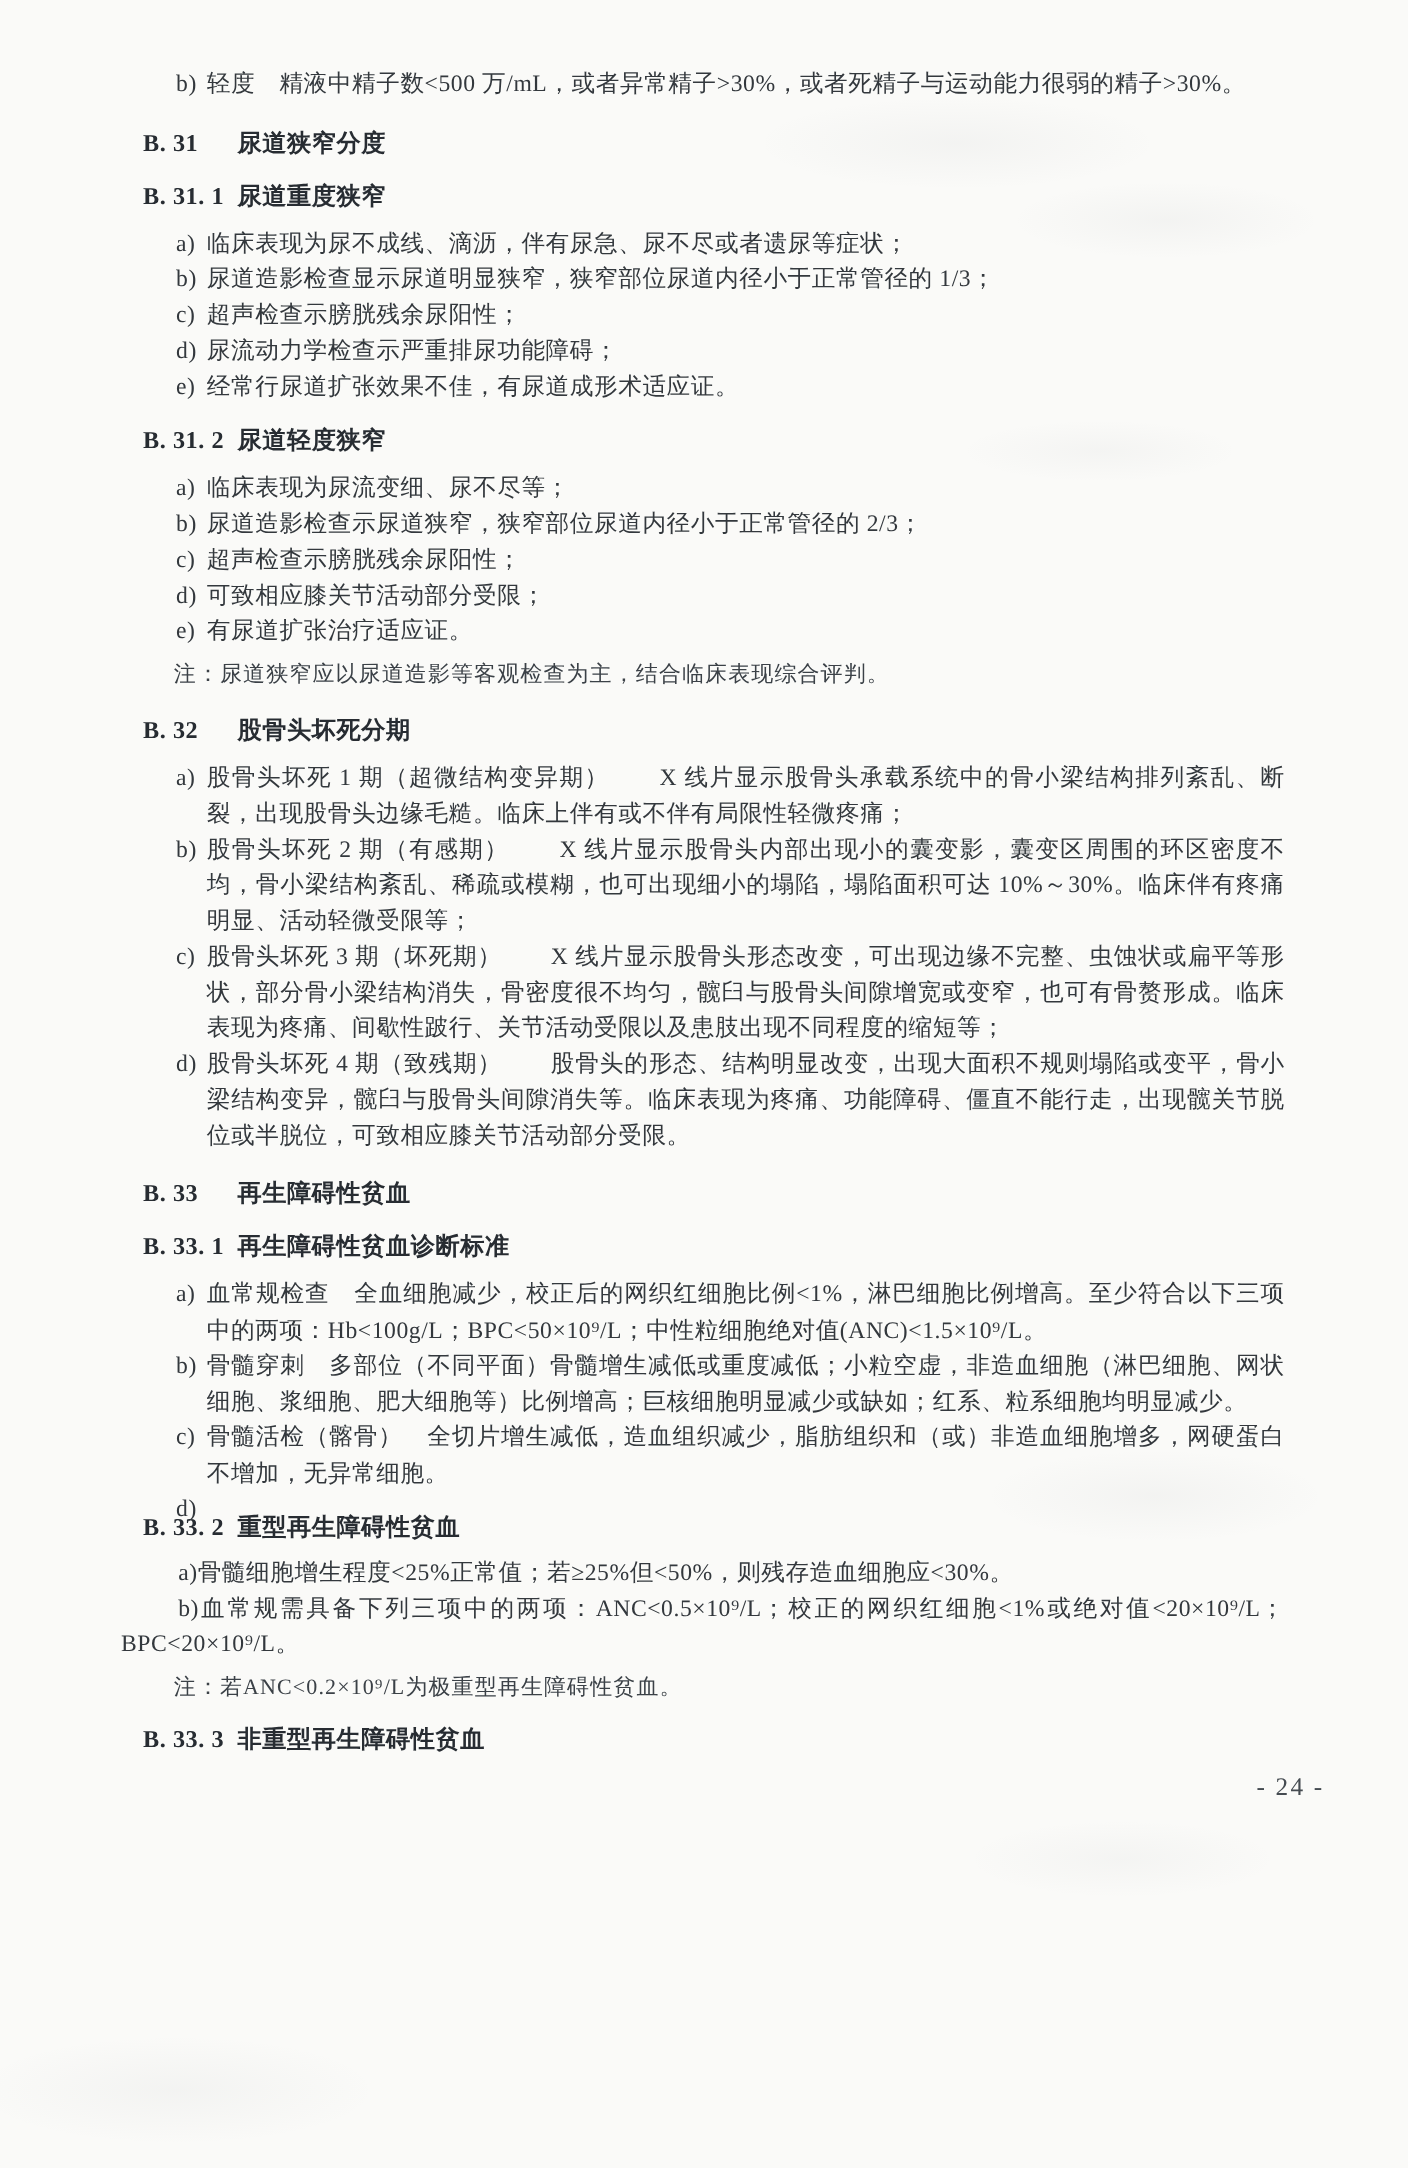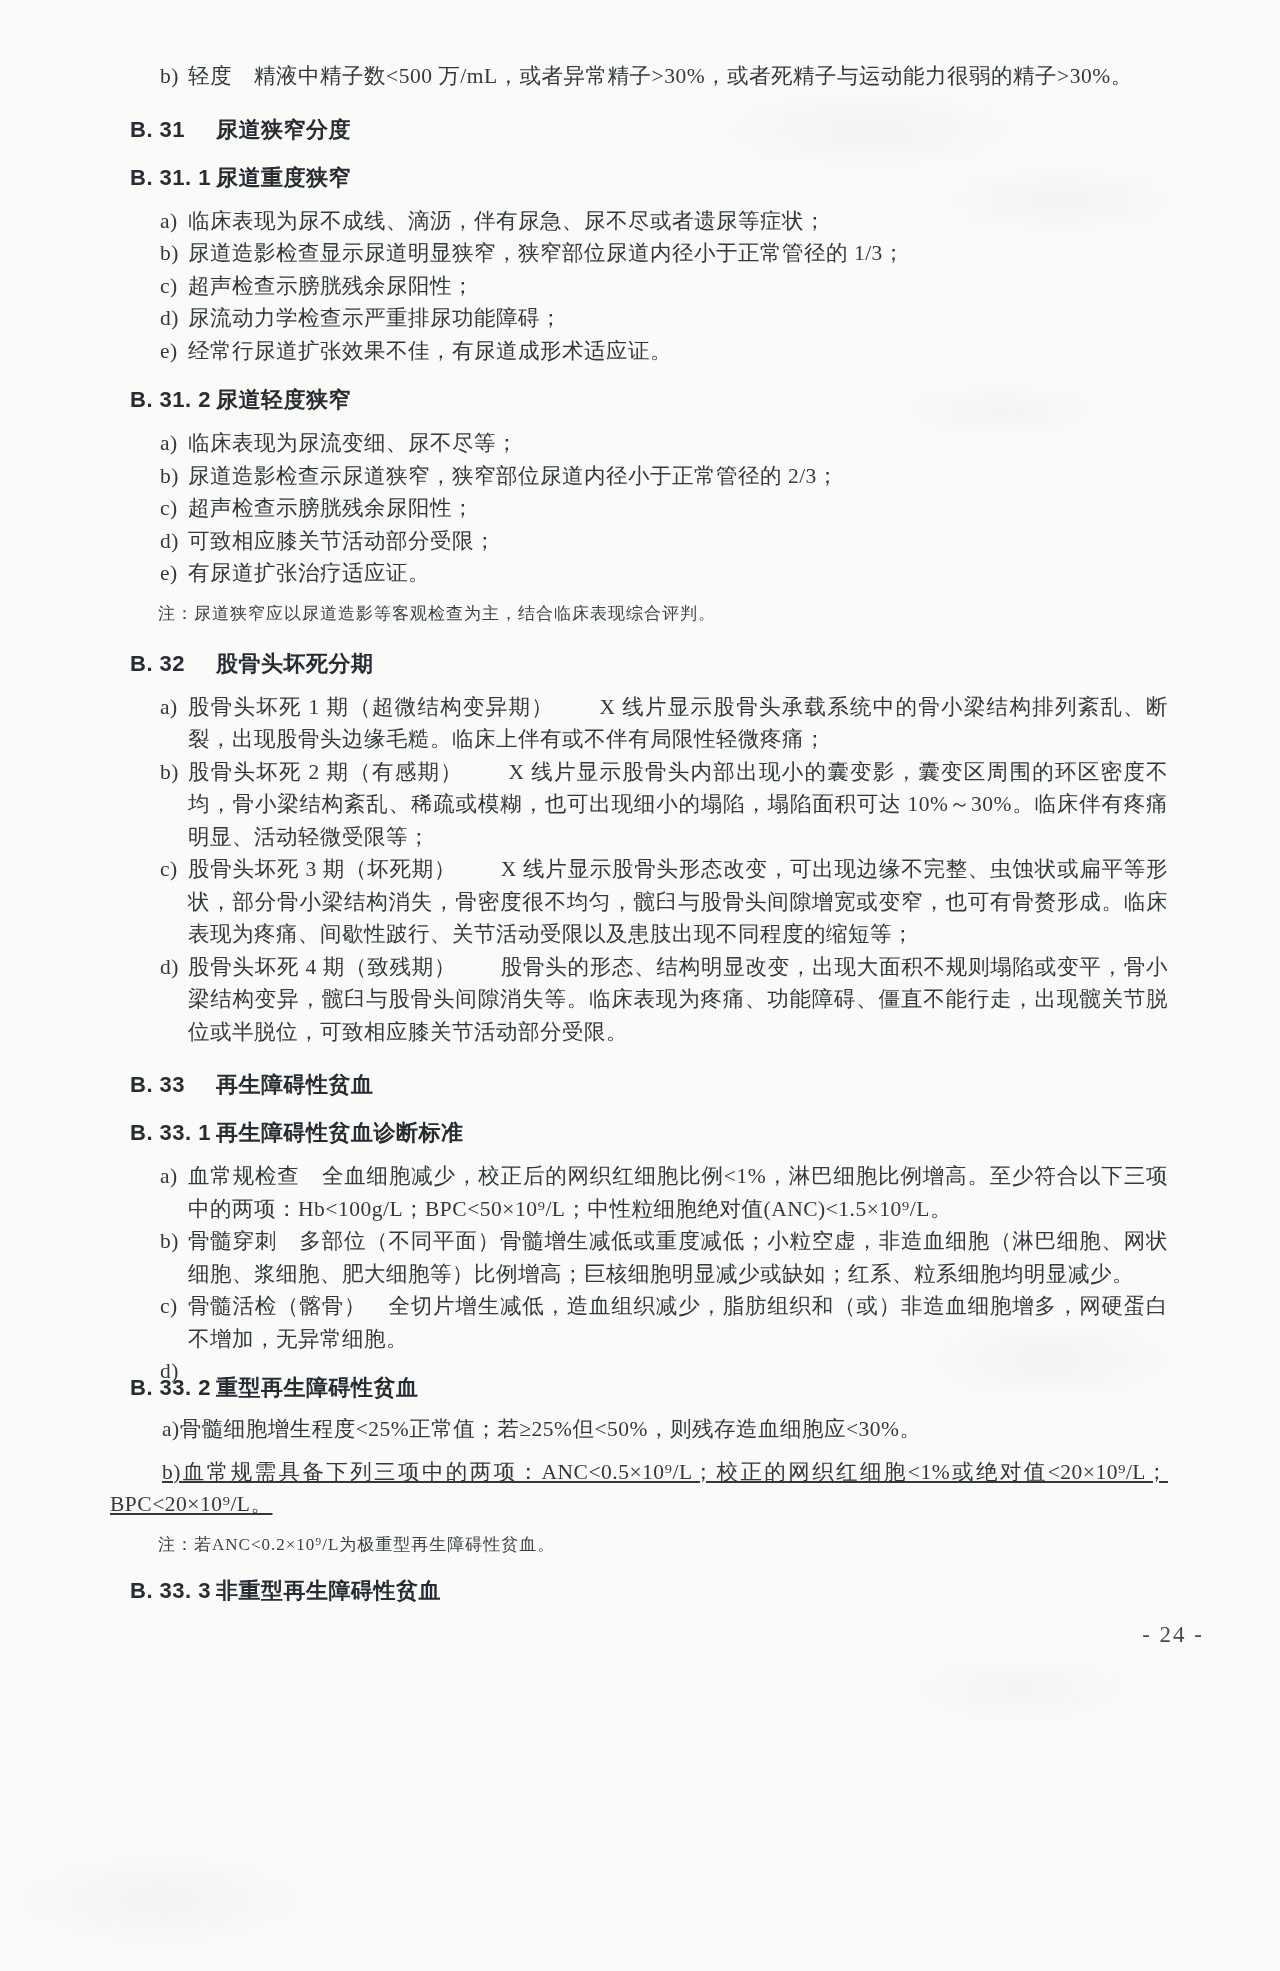--- a/index.html
+++ b/index.html
@@ -23,36 +23,36 @@
   }
   .sec{
     margin:22px 0 0 0;
     font-family:"Liberation Sans","DejaVu Sans",sans-serif;
     font-weight:bold;
     font-size:22px;
     line-height:30px;
     color:#272c32;
     letter-spacing:0.5px;
   }
-  .sec .num{display:inline-block;min-width:86px;}
+  .sec .num{display:inline-block;min-width:86px;font-family:Liberation Serif, serif;}
   .sec.sub{margin-top:18px;}
   .items{margin-top:12px;}
   .item{
     position:relative;
     padding-left:58px;
     font-size:21.5px;
     line-height:32.5px;
     text-align:justify;
     letter-spacing:0.5px;
   }
   .item .marker{position:absolute;left:30px;top:0;}
   .note{
     margin:10px 0 0 -20px;
     text-indent:48px;
-    font-size:17px;
+    font-size:20px;
     line-height:27px;
     letter-spacing:1px;
     color:#3b4147;
     text-align:justify;
   }
   .para{
     margin:10px 0 0 -20px;
     text-indent:52px;
     font-size:21.5px;
     line-height:32.5px;
@@ -178,21 +178,21 @@
     </div>
     <div class="item">
       <span class="marker">d)</span>
     </div>
   </div>
 
   <div class="sec sub">
     <span class="num">B. 33. 2</span><span>重型再生障碍性贫血</span>
   </div>
   <div class="para">a)骨髓细胞增生程度&lt;25%正常值；若≥25%但&lt;50%，则残存造血细胞应&lt;30%。</div>
-  <div class="para" style="margin-top:10px;text-decoration:underline;">b)血常规需具备下列三项中的两项：ANC&lt;0.5×10⁹/L；校正的网织红细胞&lt;1%或绝对值&lt;20×10⁹/L；BPC&lt;20×10⁹/L。</div>
+  <div class="para" style="margin-top:0;">b)血常规需具备下列三项中的两项：ANC&lt;0.5×10⁹/L；校正的网织红细胞&lt;1%或绝对值&lt;20×10⁹/L；BPC&lt;20×10⁹/L。</div>
   <div class="note">注：若ANC&lt;0.2×10⁹/L为极重型再生障碍性贫血。</div>
 
   <div class="sec sub">
     <span class="num">B. 33. 3</span><span>非重型再生障碍性贫血</span>
   </div>
 
   <div class="page-num">- 24 -</div>
 
 </div>
 

